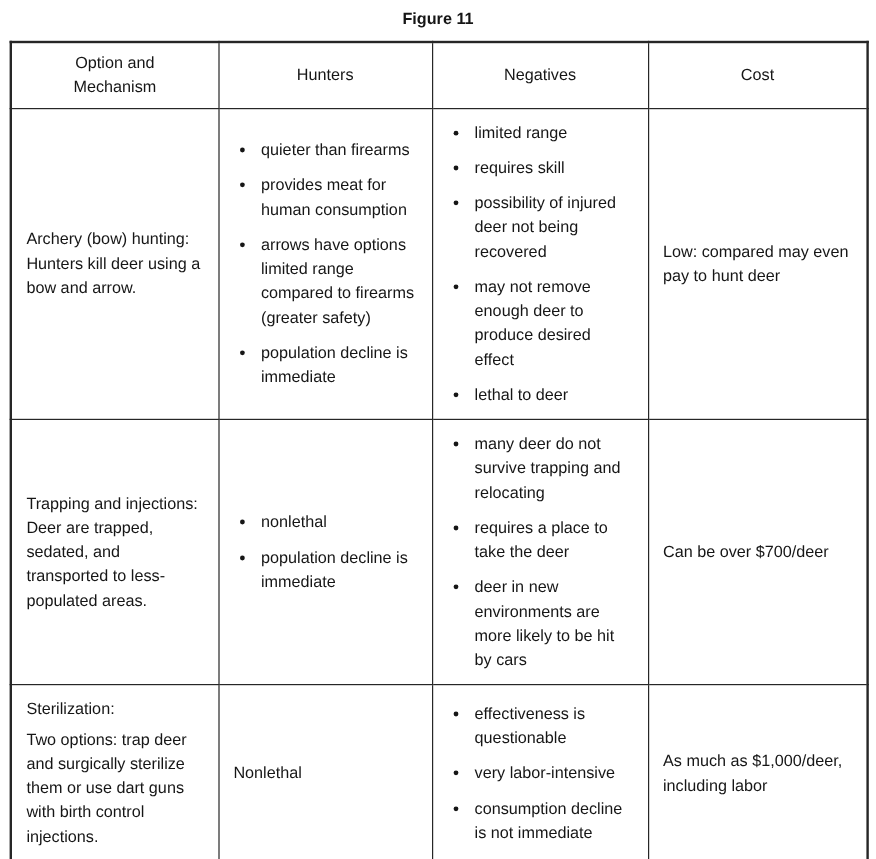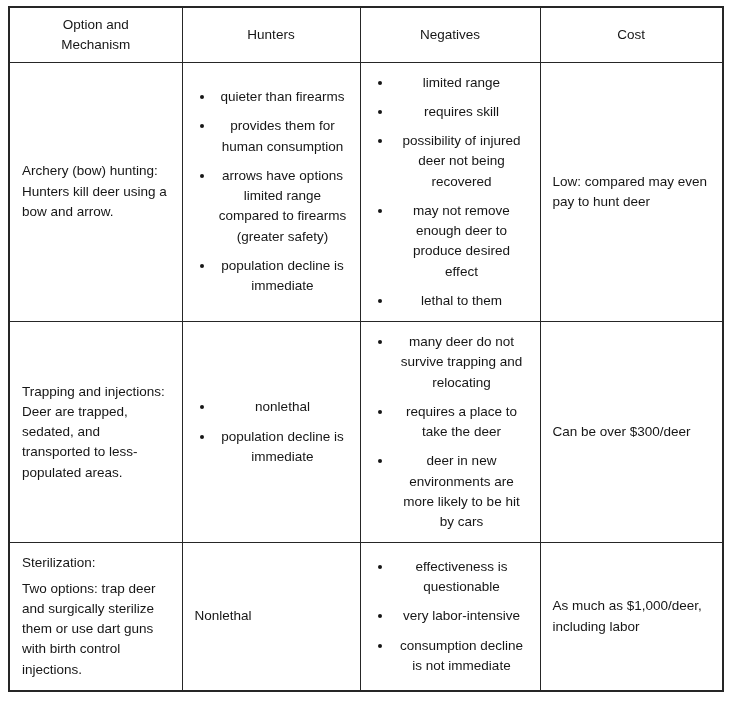--- a/index.html
+++ b/index.html
@@ -55,29 +55,29 @@
   .figure-table td p + p {
     margin-top: 5px;
   }
   .figure-table ul {
     margin: 0;
     padding-left: 20px;
   }
   .figure-table li {
     margin: 9px 0;
     padding-left: 3px;
-    text-align: center;
   }
   .figure-table li:first-child { margin-top: 0; }
   .figure-table li:last-child { margin-bottom: 0; }
 </style>
 </head>
 <body>
 
 <div class="page">
+  <div class="figure-title">Figure 11</div>
 
   <table class="figure-table">
     <colgroup>
       <col style="width:173px">
       <col style="width:178px">
       <col style="width:180px">
       <col style="width:183px">
     </colgroup>
     <thead>
       <tr>
@@ -88,32 +88,32 @@
       </tr>
     </thead>
     <tbody>
         <tr style="height: 258px;">
           <td>
             <p>Archery (bow) hunting: Hunters kill deer using a bow and arrow.</p>
           </td>
           <td>
             <ul>
               <li>quieter than firearms</li>
-              <li>provides them for human consumption</li>
+              <li>provides meat for human consumption</li>
               <li>arrows have options limited range compared to firearms (greater safety)</li>
               <li>population decline is immediate</li>
             </ul>
           </td>
           <td>
             <ul>
               <li>limited range</li>
               <li>requires skill</li>
               <li>possibility of injured deer not being recovered</li>
               <li>may not remove enough deer to produce desired effect</li>
-              <li>lethal to them</li>
+              <li>lethal to deer</li>
             </ul>
           </td>
           <td>
             <p>Low: compared may even pay to hunt deer</p>
           </td>
         </tr>
         <tr style="height: 209px;">
           <td>
             <p>Trapping and injections: Deer are trapped, sedated, and transported to less-populated areas.</p>
           </td>
@@ -124,21 +124,21 @@
             </ul>
           </td>
           <td>
             <ul>
               <li>many deer do not survive trapping and relocating</li>
               <li>requires a place to take the deer</li>
               <li>deer in new environments are more likely to be hit by cars</li>
             </ul>
           </td>
           <td>
-            <p>Can be over $300/deer</p>
+            <p>Can be over $700/deer</p>
           </td>
         </tr>
         <tr style="height: 146px;">
           <td>
             <p>Sterilization:</p>
             <p>Two options: trap deer and surgically sterilize them or use dart guns with birth control injections.</p>
           </td>
           <td>
             <p>Nonlethal</p>
           </td>

